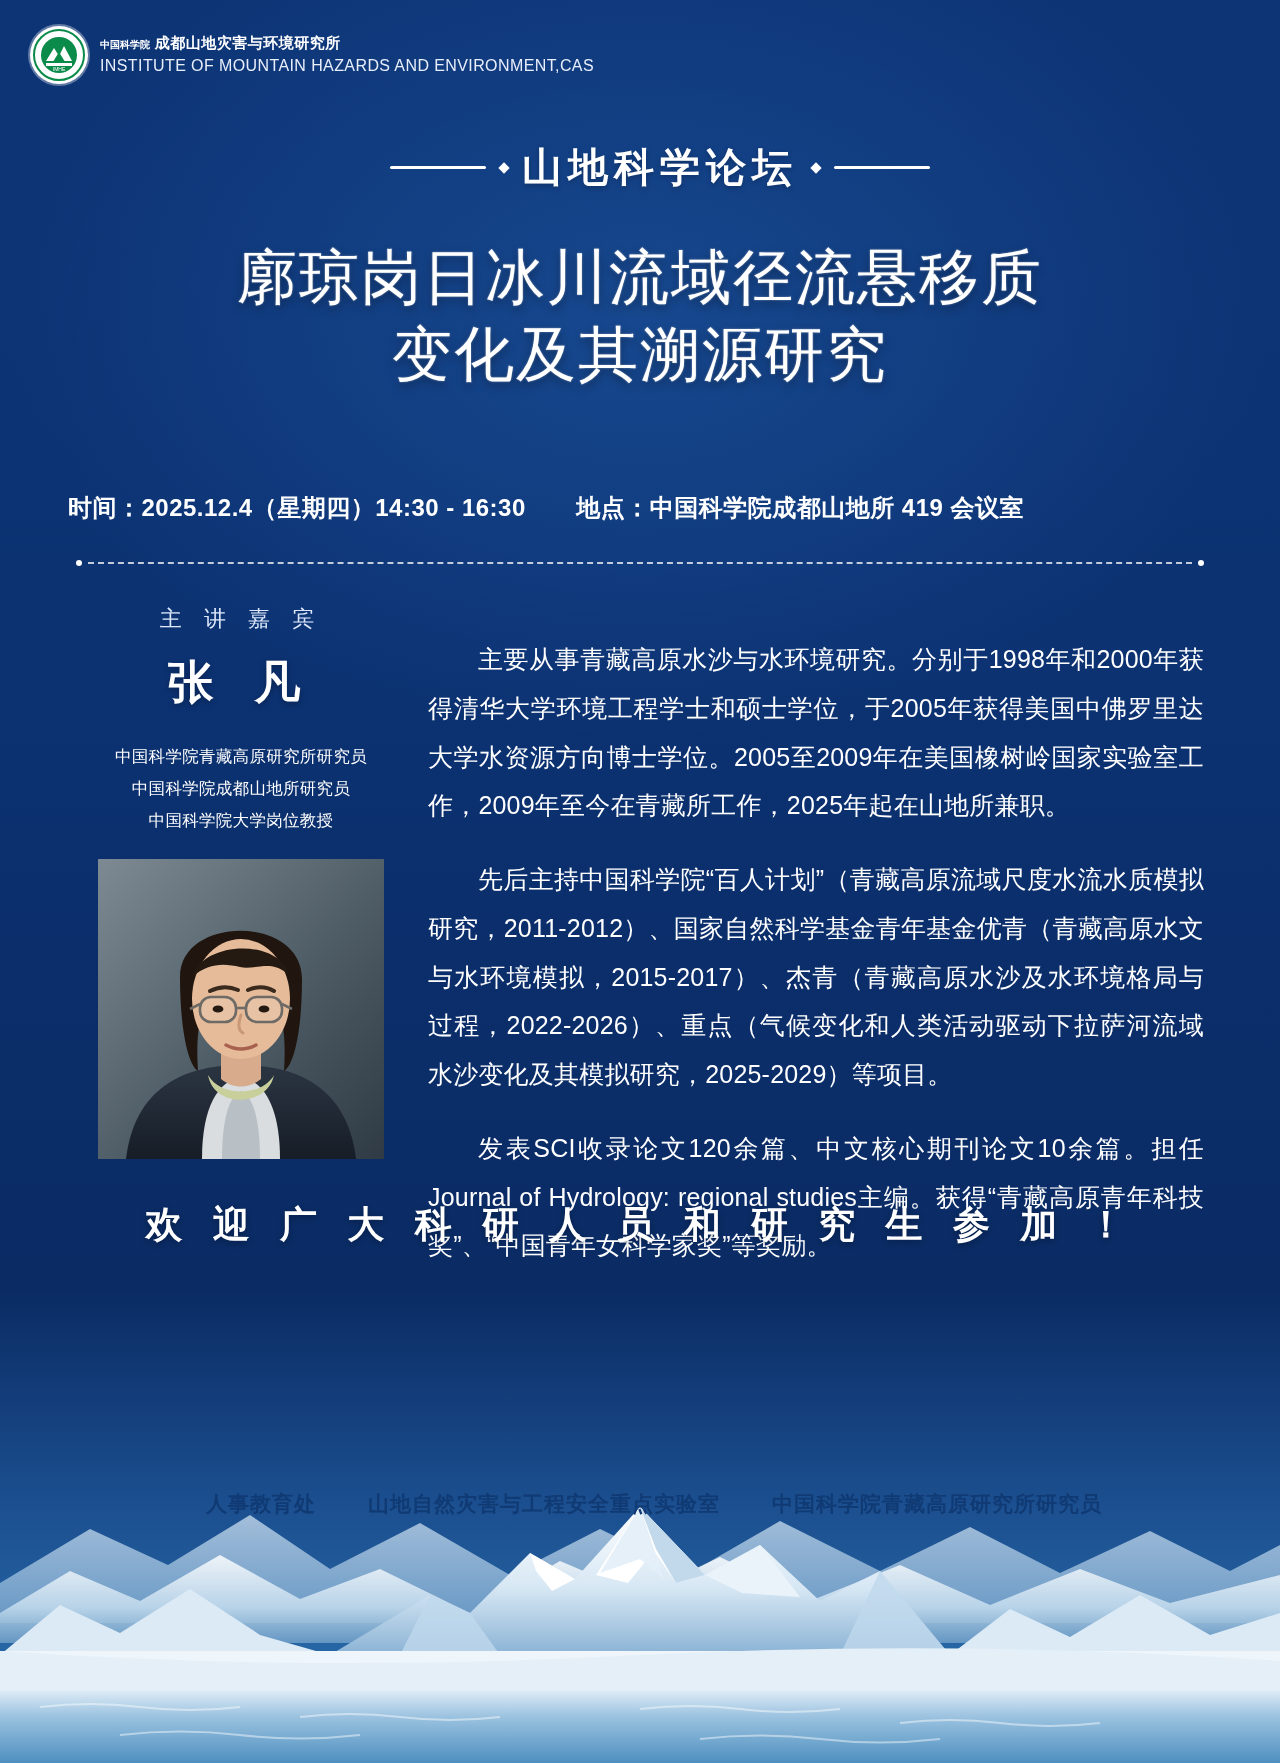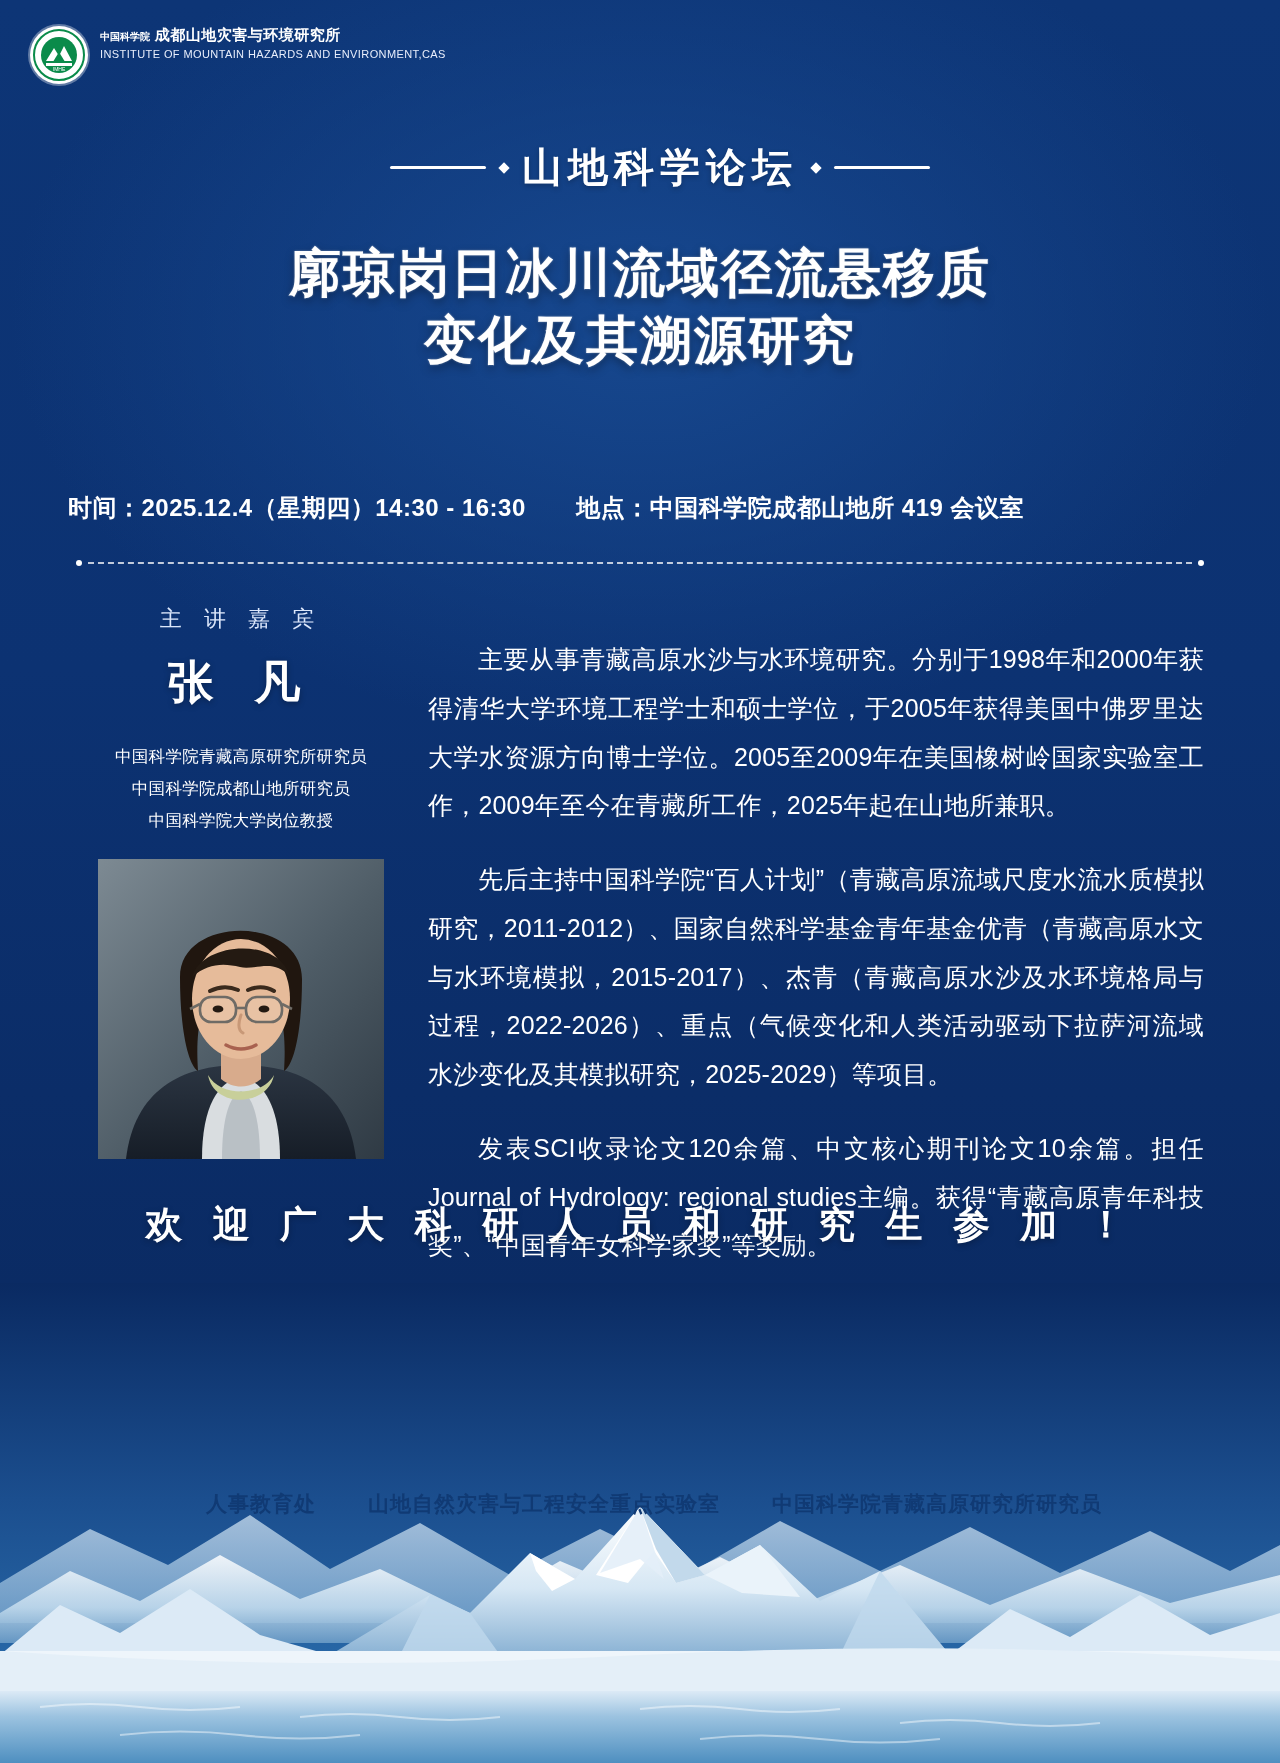--- a/index.html
+++ b/index.html
@@ -24,20 +24,21 @@
       linear-gradient(180deg, #0d3576 0%, #0c3272 38%, #0b2d68 62%, #0a2a62 78%, #0a2a62 100%);
     overflow: hidden;
   }
 
   
   .header {
     position: absolute;
     top: 26px;
     left: 30px;
     display: flex;
+    align-items: center;
     gap: 12px;
   }
   .logo-mark {
     width: 58px;
     height: 58px;
     border-radius: 50%;
     background: #ffffff;
     position: relative;
     display: flex;
     align-items: center;
@@ -58,21 +59,21 @@
     font-weight: 700;
     color: #ffffff;
     white-space: nowrap;
   }
   .logo-text .cn .small {
     font-size: 10px;
     letter-spacing: 0px;
     font-weight: 700;
   }
   .logo-text .en {
-    font-size: 11px;
+    font-size: 16px;
     letter-spacing: 0.4px;
     color: #e8eefc;
     margin-top: 3px;
     white-space: nowrap;
   }
 
   
   .forum-line {
     position: absolute;
     top: 140px;
@@ -106,22 +107,22 @@
 
   
   .main-title {
     position: absolute;
     top: 240px;
     left: 0;
     width: 1280px;
     text-align: center;
   }
   .main-title .ln {
-    font-size: 52px;
-    font-weight: 700;
+    font-size: 60px;
+    font-weight: 400;
     letter-spacing: 2px;
     line-height: 1.28;
     color: #ffffff;
     text-shadow:
       0 4px 10px rgba(0,0,0,0.35),
       0 0 2px rgba(255,255,255,0.5);
   }
 
   
   .info-line {

